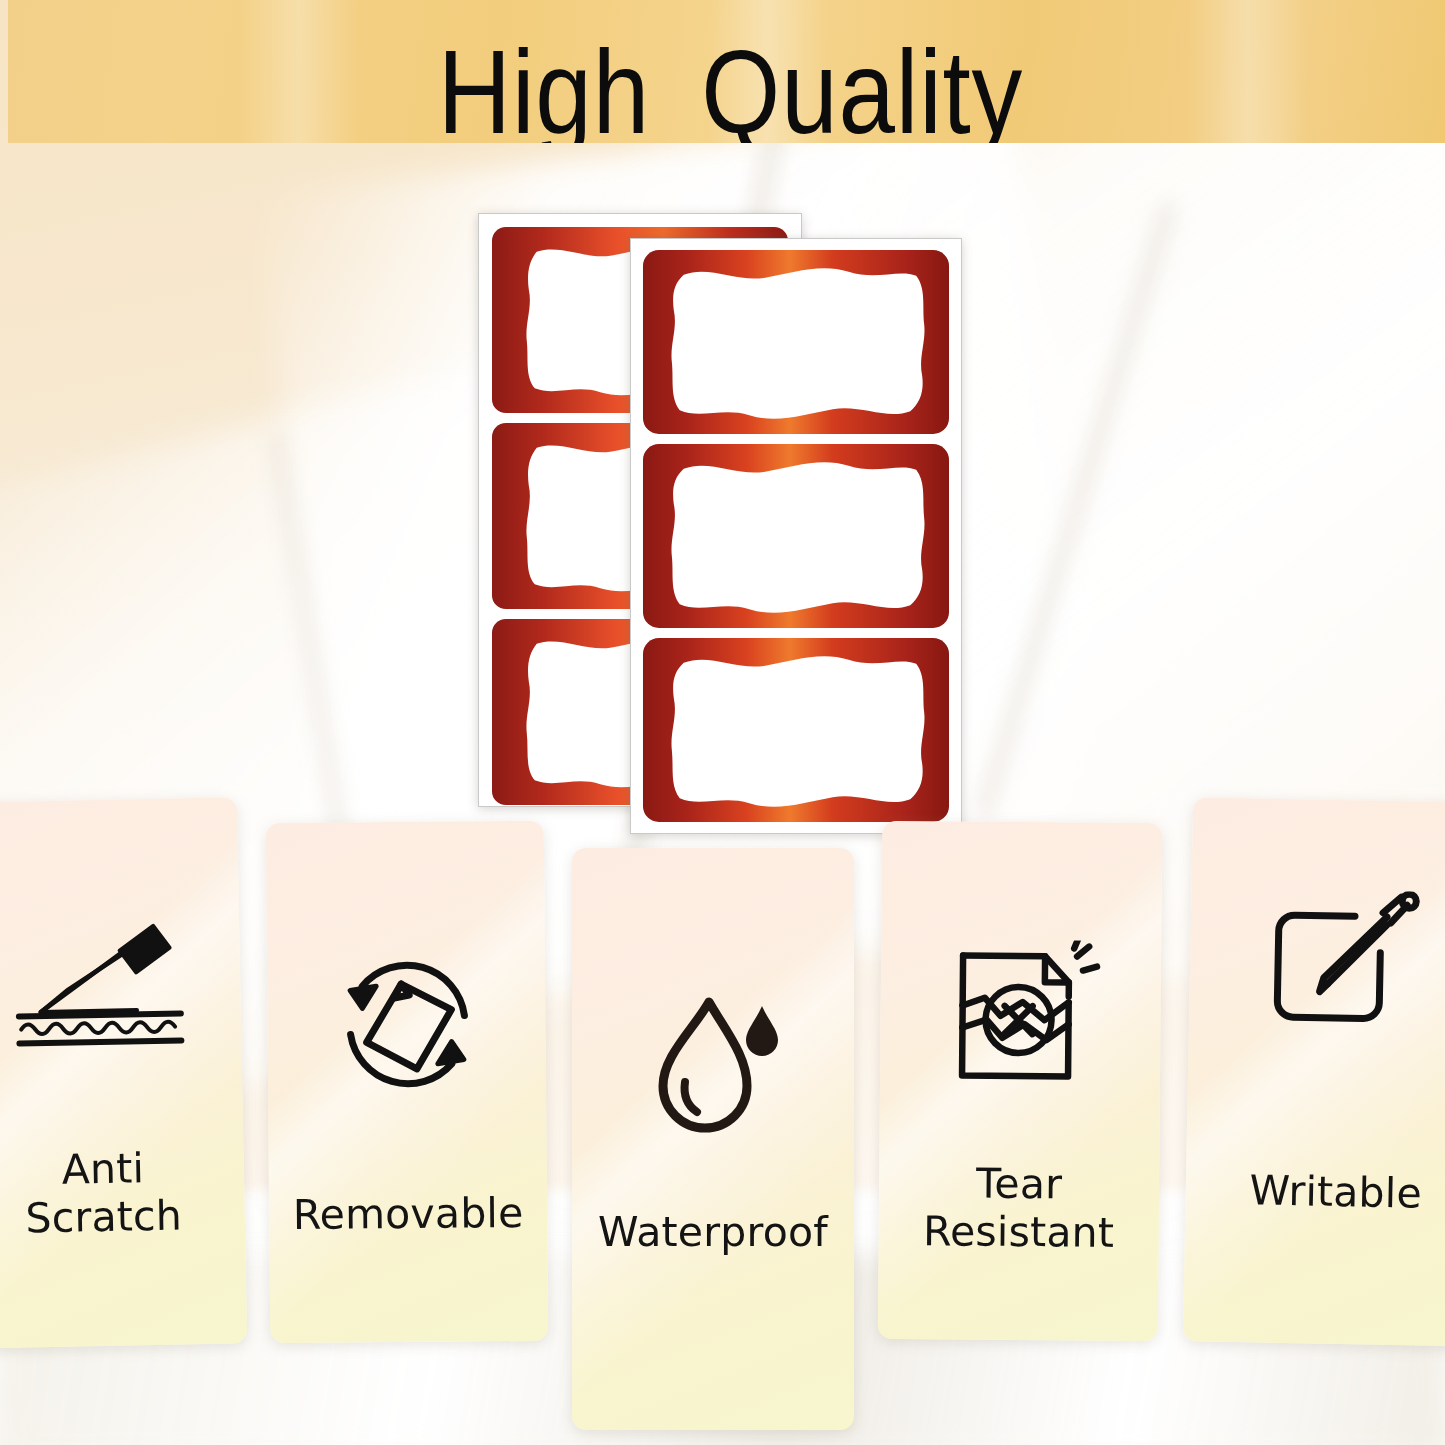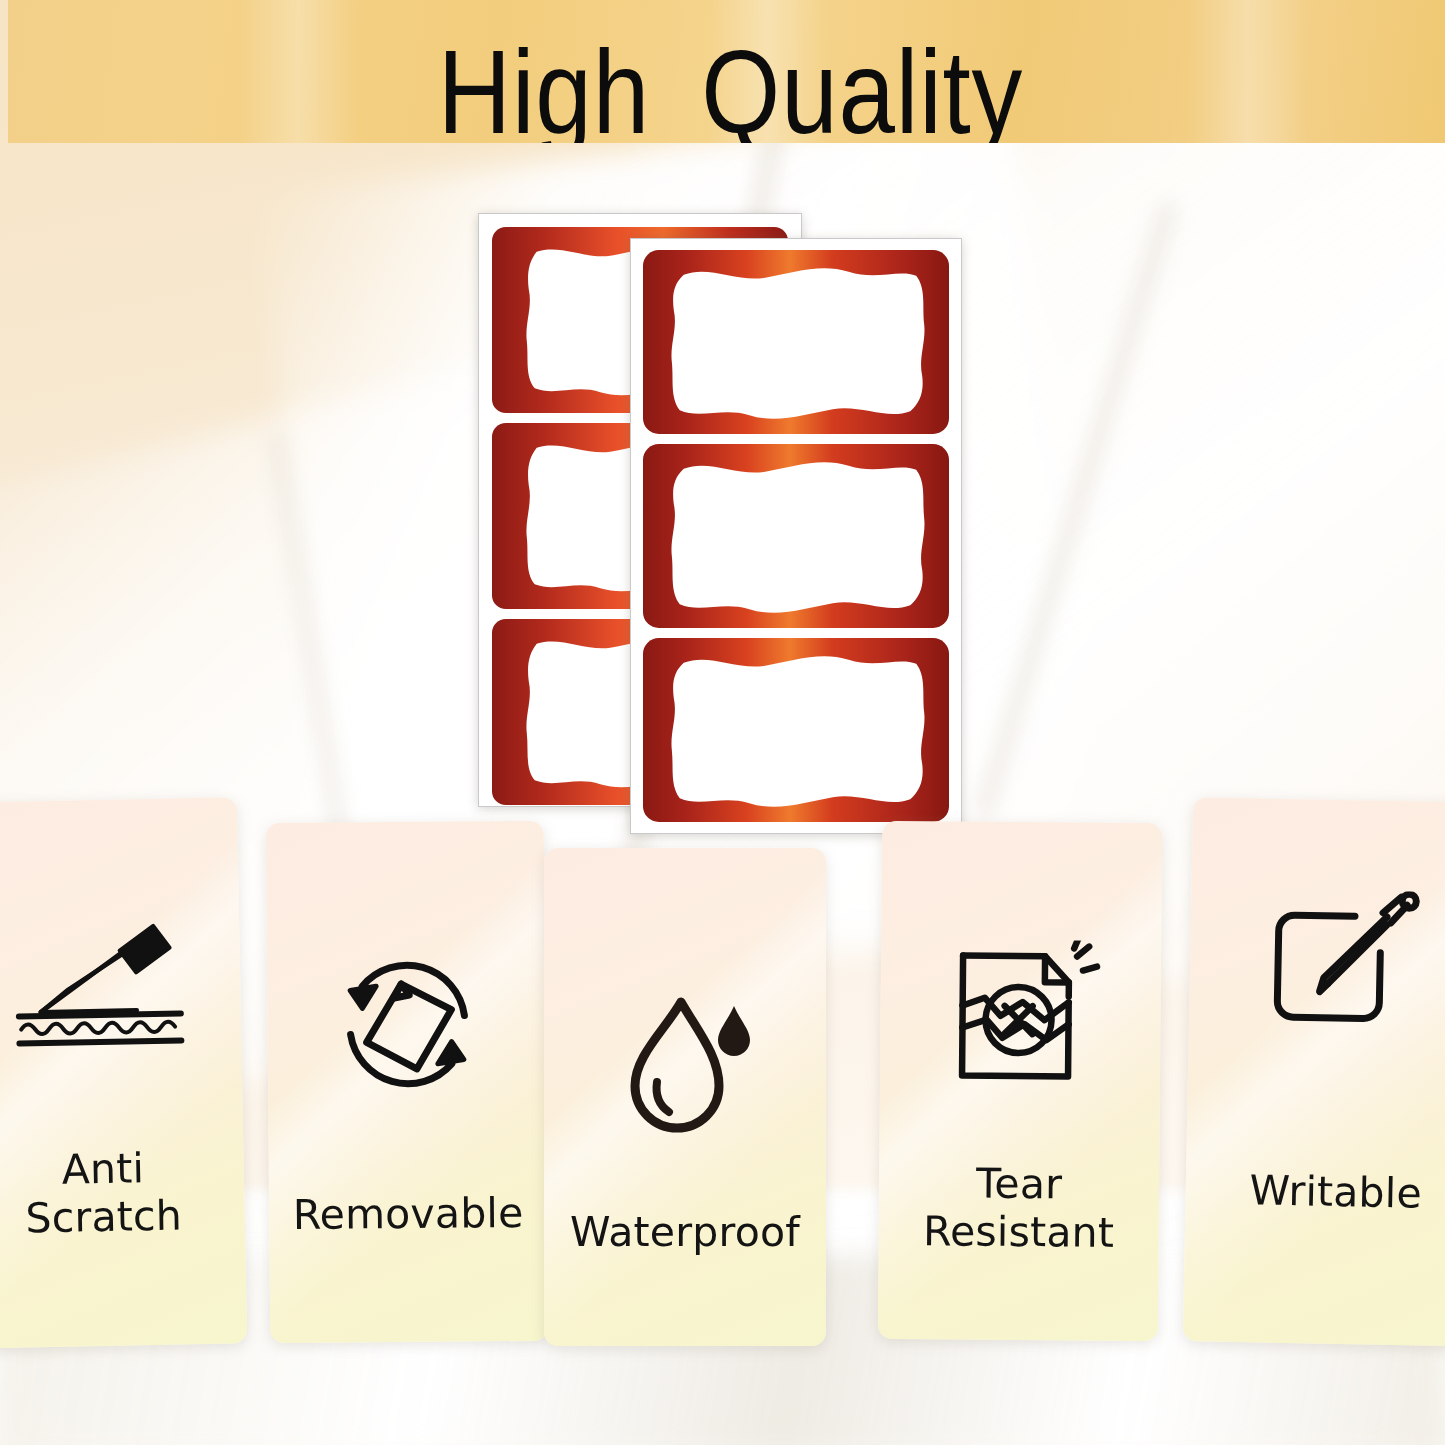--- a/index.html
+++ b/index.html
@@ -111,21 +111,21 @@
     text-align:center;color:#141414;
     font-family:"DejaVu Sans","Liberation Sans",sans-serif;
     font-size:41px;line-height:1.18;font-weight:400;
     letter-spacing:.2px;
     white-space:pre-line;
   }
 
   
   #card1{left:-40px;  top:800px; width:282px; height:546px; transform:rotate(-1.1deg);}
   #card2{left:268px;  top:822px; width:278px; height:520px; transform:rotate(-0.5deg);}
-  #card3{left:544px;  top:848px; width:282px; height:498px; transform:rotate(0deg);}
+  #card3{left:572px;  top:848px; width:282px; height:582px; transform:rotate(0deg);}
   #card4{left:880px;  top:822px; width:280px; height:518px; transform:rotate(0.5deg);}
   #card5{left:1188px; top:800px; width:300px; height:544px; transform:rotate(1.1deg);}
 
   #card1 .card-icon{top:90px;height:180px;}
   #card2 .card-icon{top:112px;height:180px;}
   #card3 .card-icon{top:120px;height:190px;}
   #card4 .card-icon{top:108px;height:180px;}
   #card5 .card-icon{top:80px;height:180px;}
 
   #card1 .card-label{top:345px;}

